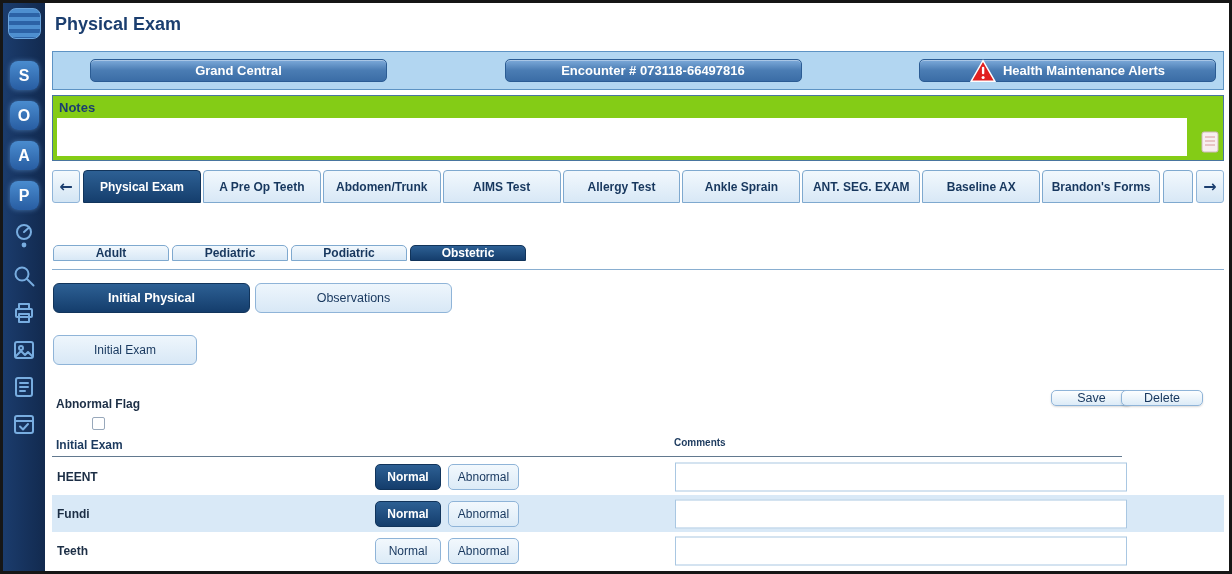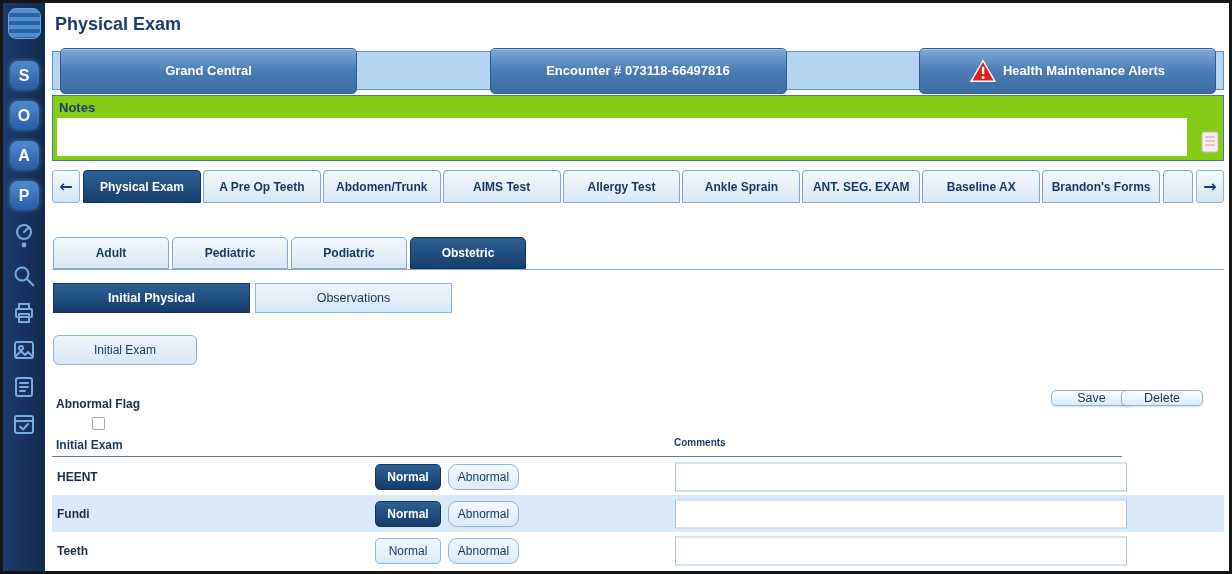--- a/index.html
+++ b/index.html
@@ -25,25 +25,25 @@
   .side-icon svg { display:block; stroke:#78ade0; fill:none; stroke-width:2;
                    stroke-linecap:round; stroke-linejoin:round; }
 
   
   .main { position:absolute; left:42px; top:0; right:0; bottom:0; }
   .page-title { position:absolute; left:10px; top:11px; font-size:18px; font-weight:bold; color:#1b3e6f; }
 
   .topbar { position:absolute; left:7px; top:48px; width:1172px; height:39px;
             background:#b2d6f1; border:1px solid #5d93c4; display:flex; align-items:center;
             justify-content:space-between; padding:0 7px; }
-  .tb-btn { height:46px; width:297px; border-radius:5px;
+  .tb-btn { height:23px; width:297px; border-radius:5px;
             background:linear-gradient(180deg,#7daada 0%,#4a7cb3 50%,#3b6da6 100%);
             border:1px solid #2b5c94; color:#fff; font-weight:bold; font-size:13px;
             display:flex; align-items:center; justify-content:center; gap:7px; cursor:pointer;
-            box-shadow:inset 0 1px 0 rgba(255,255,255,.35); }
+            box-shadow:inset 0 1px 0 rgba(255,255,255,.35);margin-left:30px; }
   .alert-tri svg { display:block; }
 
   .notes-box { position:absolute; left:7px; top:92px; width:1172px; height:66px;
                border:1px solid #49759f; background:#84cc16; }
   .notes-label { position:absolute; left:6px; top:4px; font-size:13px; font-weight:bold; color:#1b3e6f; }
   .notes-input { position:absolute; left:4px; top:22px; width:1130px; height:38px; border:none;
                  resize:none; outline:none; font-family:"Liberation Sans",sans-serif; font-size:12px; }
   .notes-corner-icon { position:absolute; right:3px; bottom:2px; cursor:pointer; }
 
   .formtab-strip { position:absolute; left:7px; top:167px; width:1172px; height:33px; display:flex; gap:3px; }
@@ -52,29 +52,29 @@
                display:flex; align-items:center; justify-content:center; cursor:pointer;
                font-family:"DejaVu Sans","Liberation Sans",sans-serif; }
   .formtabs { flex:1; display:flex; gap:2px; }
   .form-tab { flex:1; background:linear-gradient(180deg,#f2f8fd,#d8e8f6); border:1px solid #7fa9cf;
               border-radius:4px 4px 0 0; color:#17375e; font-weight:bold; font-size:12px;
               display:flex; align-items:center; justify-content:center; white-space:nowrap;
               overflow:hidden; cursor:pointer; }
   .form-tab.active { background:linear-gradient(180deg,#2d6094,#153e6d); color:#fff; border-color:#11345b; }
   .form-tab.partial { flex:none; width:30px; }
 
-  .cattabs { position:absolute; left:8px; top:234px; display:flex; gap:3px; height:32px; }
+  .cattabs { position:absolute; left:8px; top:234px; display:flex; gap:3px; height:32px;align-items:center; }
   .cat-tab { width:116px; background:linear-gradient(180deg,#f2f8fd,#d8e8f6); border:1px solid #7fa9cf;
              border-radius:5px 5px 0 0; color:#17375e; font-weight:bold; font-size:12px;
              display:flex; align-items:center; justify-content:center; cursor:pointer; }
   .cat-tab.active { background:linear-gradient(180deg,#2d6094,#153e6d); color:#fff; border-color:#11345b; }
   .cat-underline { position:absolute; left:7px; top:266px; width:1172px; border-top:1px solid #89aed0; }
 
   .sectabs { position:absolute; left:8px; top:280px; display:flex; gap:5px; height:30px; }
-  .sec-tab { width:197px; border-radius:0; display:flex; align-items:center; justify-content:center;
+  .sec-tab { width:197px; border-radius:6px; display:flex; align-items:center; justify-content:center;
              font-size:12.5px; cursor:pointer; }
   .sec-tab.active { background:linear-gradient(180deg,#2d6094,#143d6c); border:1px solid #11345b;
                     color:#fff; font-weight:bold; }
   .sec-tab:not(.active) { background:linear-gradient(180deg,#eef6fc,#d8e8f6); border:1px solid #8fb4d8; color:#17375e; }
 
   .sub-btn { position:absolute; left:8px; top:332px; width:144px; height:30px; border-radius:6px;
              background:linear-gradient(180deg,#eef6fc,#d8e8f6); border:1px solid #8fb4d8; color:#17375e;
              font-size:12px; display:flex; align-items:center; justify-content:center; cursor:pointer; }
 
   .flag-row { position:absolute; left:11px; top:394px; display:flex; align-items:center; gap:6px;flex-direction:column; }
@@ -93,21 +93,21 @@
   .tbl-rule { position:absolute; left:7px; top:453px; width:1070px; border-top:1px solid #62798f; }
 
   .rows { position:absolute; left:7px; top:455px; width:1172px; }
   .exam-row { position:relative; height:37px; }
   .exam-row.alt { background:#d9e9f7; }
   .row-label { position:absolute; left:5px; top:50%; transform:translateY(-50%);
                font-size:12px; font-weight:bold; color:#1c2e45; }
   .na-btn { position:absolute; top:50%; transform:translateY(-50%); height:26px; border-radius:5px;
             display:flex; align-items:center; justify-content:center; font-size:12px; cursor:pointer; }
   .na-btn.nb { left:323px; width:66px; }
-  .na-btn.ab { left:396px; width:71px;border-radius:9px; }
+  .na-btn.ab { left:396px; width:71px; }
   .na-btn.sel { background:linear-gradient(180deg,#2d6094,#143d6c); border:1px solid #11345b;
                 color:#fff; font-weight:bold; }
   .na-btn:not(.sel) { background:linear-gradient(180deg,#f2f8fd,#dcebf7); border:1px solid #8fb4d8; color:#17375e; }
   .comment-input { position:absolute; left:623px; top:50%; transform:translateY(-50%); width:452px; height:29px;
                    border:1px solid #a9c7e2; background:#fff; font-family:"Liberation Sans",sans-serif;
                    font-size:12px; padding:0 6px; outline:none; }
 </style>
 </head>
 <body>
 

